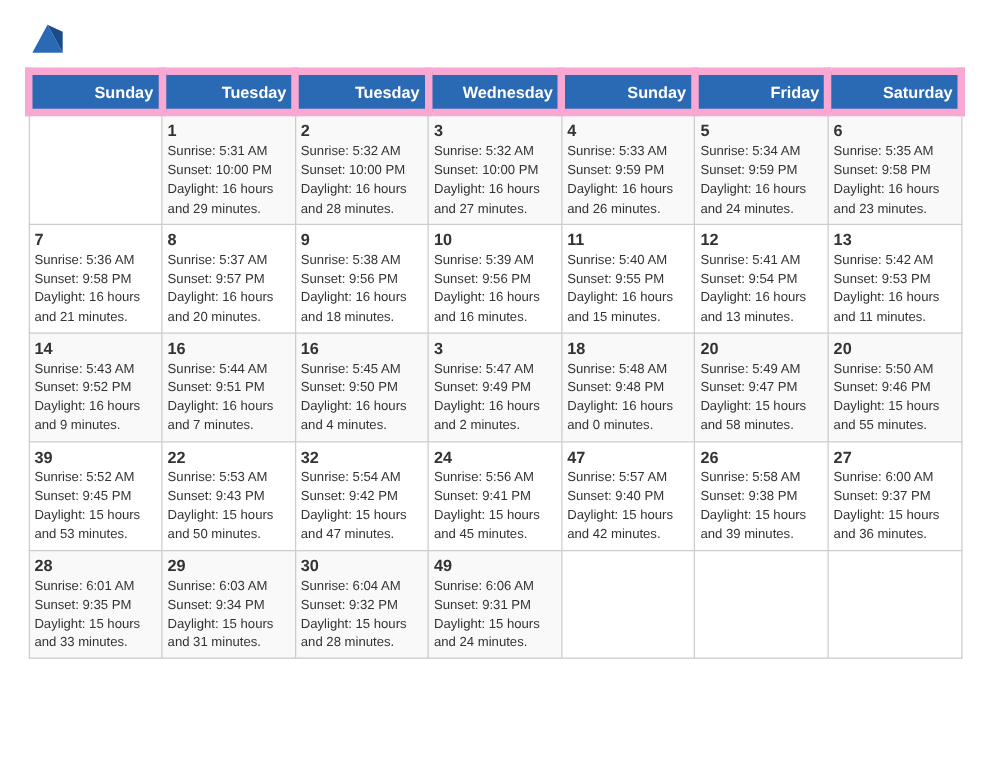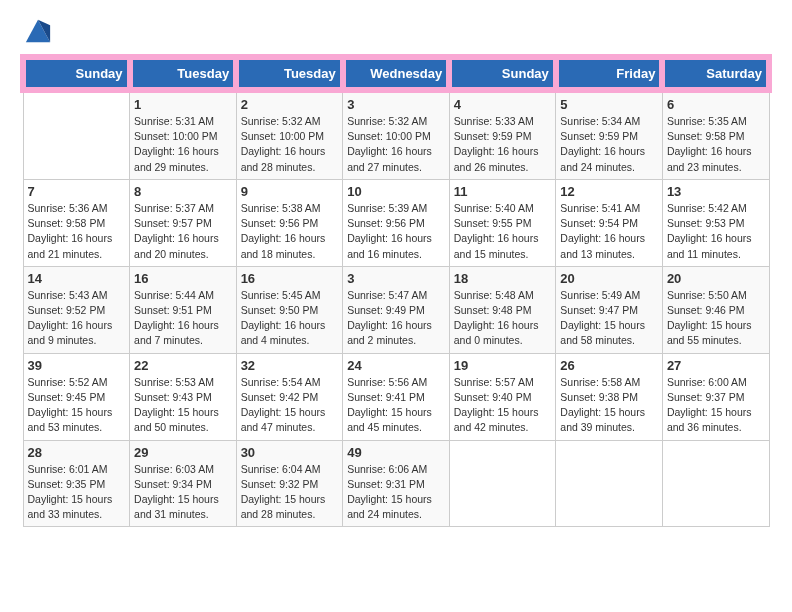--- a/index.html
+++ b/index.html
@@ -226,21 +226,21 @@
         </td>
         <td>
           <span class="day-number">32</span>
           <div class="day-info">Sunrise: 5:54 AM<br>Sunset: 9:42 PM<br>Daylight: 15 hours<br>and 47 minutes.</div>
         </td>
         <td>
           <span class="day-number">24</span>
           <div class="day-info">Sunrise: 5:56 AM<br>Sunset: 9:41 PM<br>Daylight: 15 hours<br>and 45 minutes.</div>
         </td>
         <td>
-          <span class="day-number">19</span>
+          <span class="day-number">47</span>
           <div class="day-info">Sunrise: 5:57 AM<br>Sunset: 9:40 PM<br>Daylight: 15 hours<br>and 42 minutes.</div>
         </td>
         <td>
           <span class="day-number">26</span>
           <div class="day-info">Sunrise: 5:58 AM<br>Sunset: 9:38 PM<br>Daylight: 15 hours<br>and 39 minutes.</div>
         </td>
         <td>
           <span class="day-number">27</span>
           <div class="day-info">Sunrise: 6:00 AM<br>Sunset: 9:37 PM<br>Daylight: 15 hours<br>and 36 minutes.</div>
         </td>

